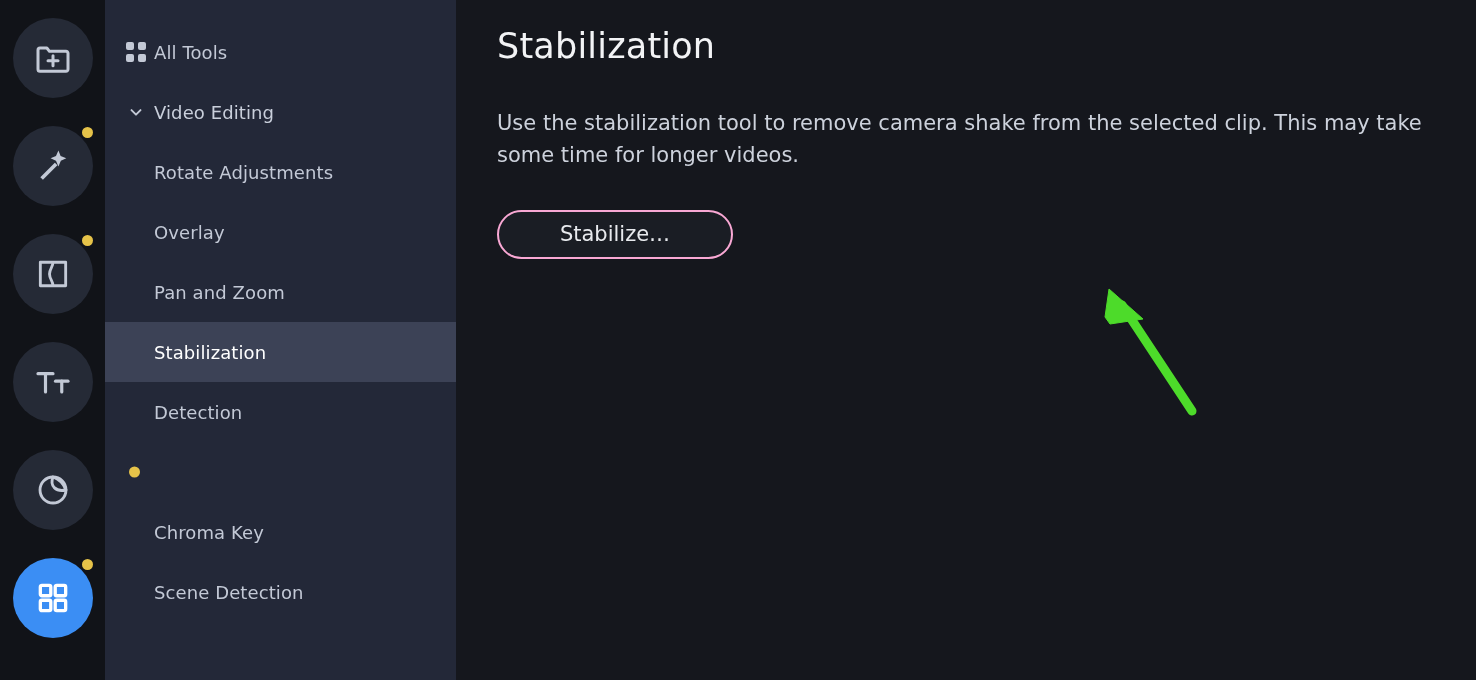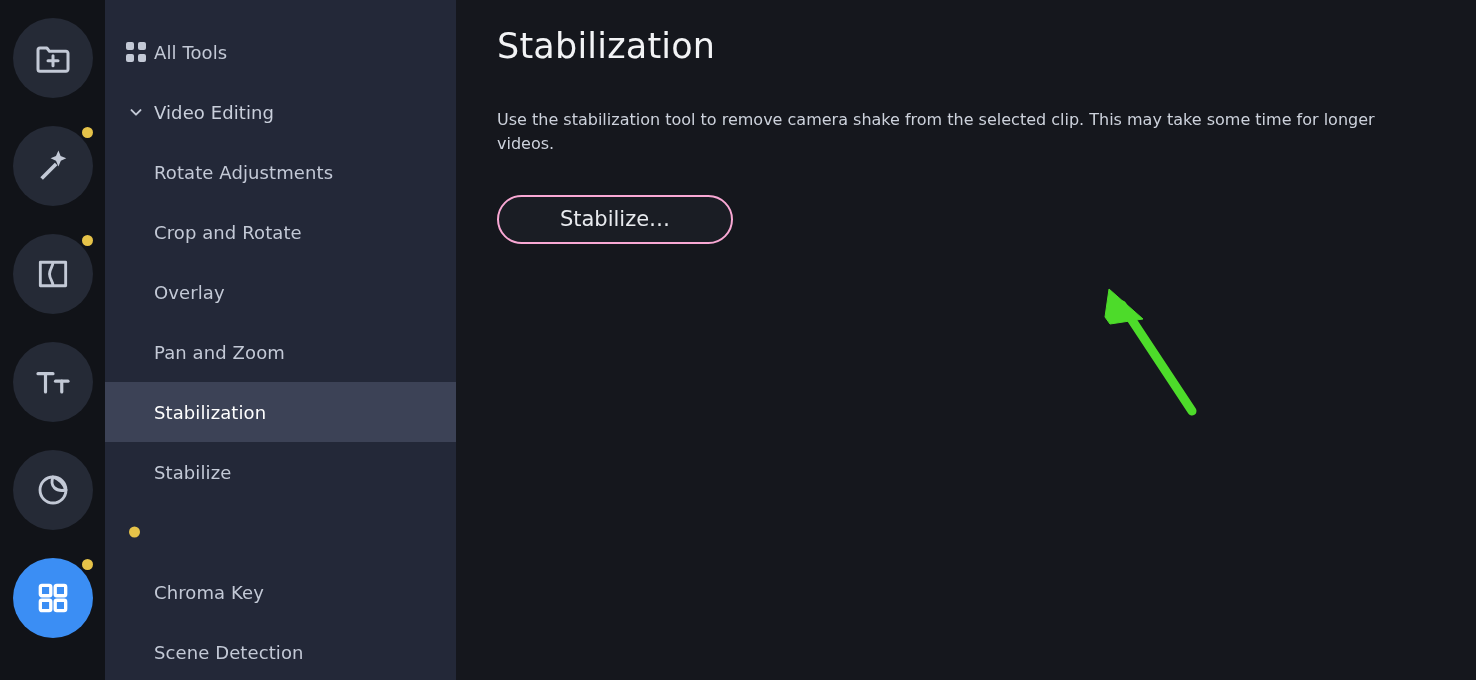--- a/index.html
+++ b/index.html
@@ -110,21 +110,21 @@
   }
   .page-title {
     color: #f2f3f5;
     font-size: 35px;
     font-weight: 400;
     letter-spacing: 0.2px;
     margin-bottom: 42px;
   }
   .desc {
     color: #cdd2dc;
-    font-size: 16px;
+    font-size: 21px;
     line-height: 1.52;
     max-width: 960px;
     margin-bottom: 38px;
   }
   .pill-btn {
     display: inline-flex;
     align-items: center;
     justify-content: center;
     min-width: 236px;
     height: 49px;
@@ -235,33 +235,30 @@
           <path d="M6 9.5l6 6 6-6"></path>
         </svg>
       </span>
       <span class="row-label" style="padding-left:29px">Video Editing</span>
     </div>
 
     <div class="side-row child">
       <span class="row-label">Rotate Adjustments</span>
     </div>
     <div class="side-row child">
-      <span class="row-label">Crop and Rotate</span>
-    </div>
-    <div class="side-row child">
       <span class="row-label">Overlay</span>
     </div>
     <div class="side-row child">
       <span class="row-label">Pan and Zoom</span>
     </div>
     <div class="side-row child selected">
       <span class="row-label">Stabilization</span>
     </div>
     <div class="side-row child">
-      <span class="row-label">Stabilize</span>
+      <span class="row-label">Detection</span>
     </div>
     <div class="side-row child">
       <span class="dot-badge"></span>
     </div>
     <div class="side-row child">
       <span class="row-label">Chroma Key</span>
     </div>
     <div class="side-row child">
       <span class="row-label">Scene Detection</span>
     </div>

